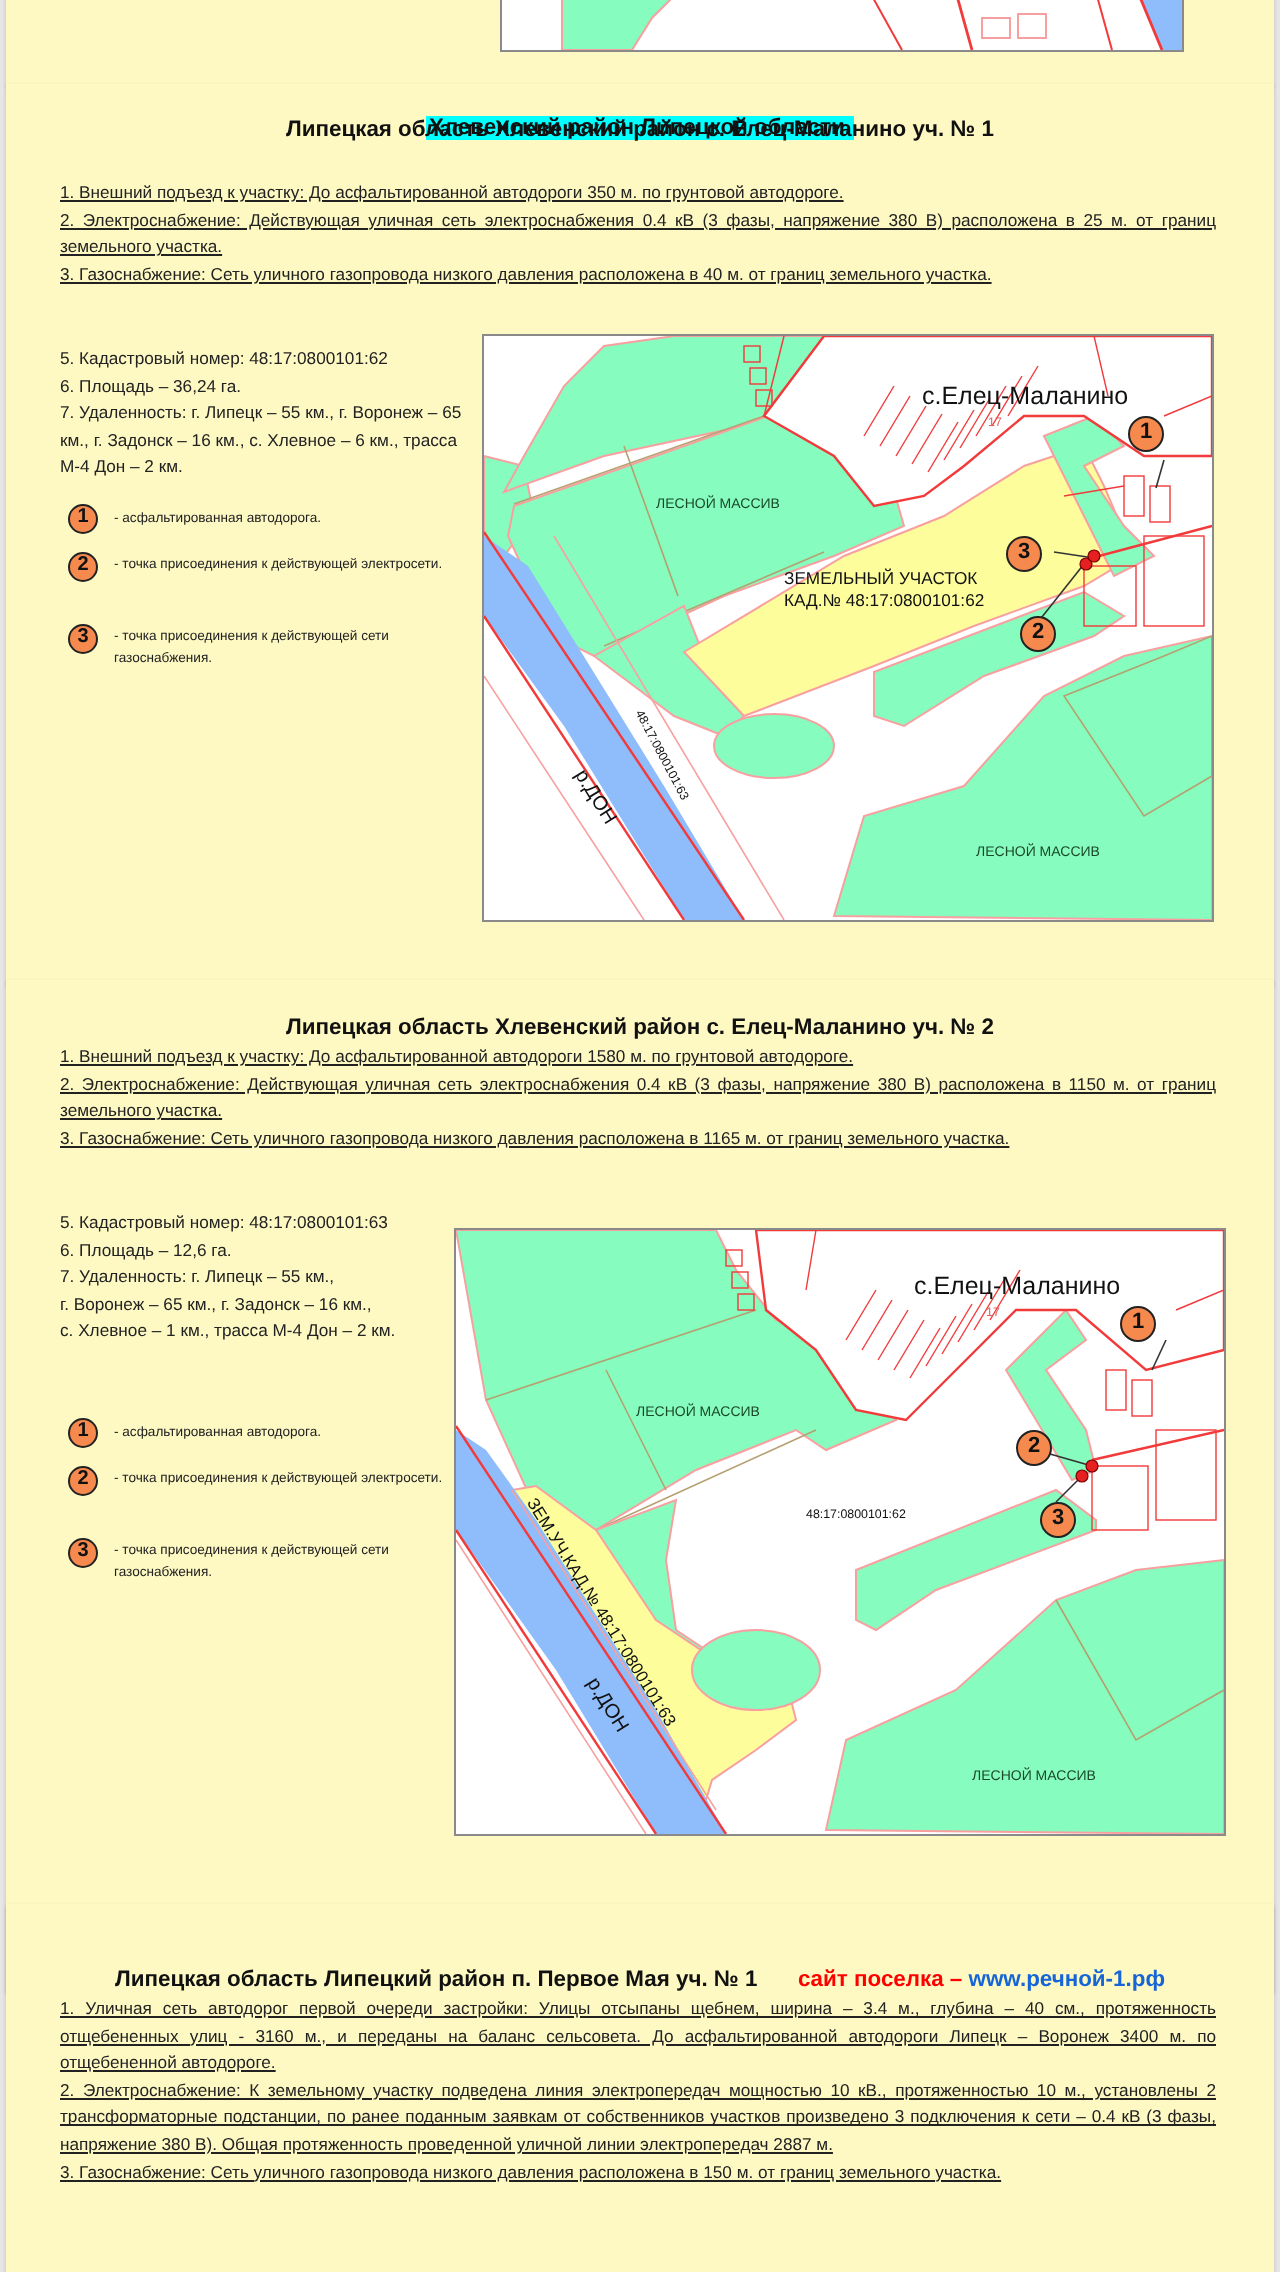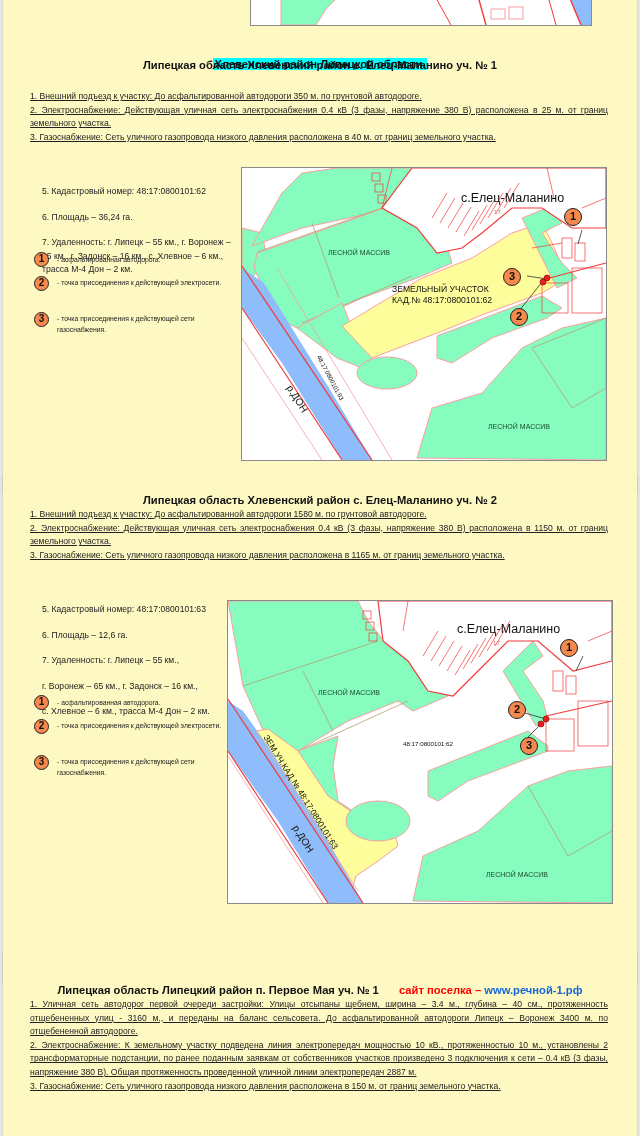--- a/index.html
+++ b/index.html
@@ -10,21 +10,21 @@
     position: relative;
   }
   .page {
     position: absolute; left: 3px; width: 634px;
     background: #fef9c3;
     box-shadow: 0 1px 2px rgba(0,0,0,0.18);
     overflow: hidden;
   }
   #page0 { top: -10px; height: 53px; }
   #page1 { top: 42px; height: 450px; }
-  #page2 { top: 476px; height: 506px; }
+  #page2 { top: 490px; height: 506px; }
   #page3 { top: 952px; height: 200px; }
 
   .heading {
     position: absolute; left: 0; right: 0; text-align: center;
     font-size: 11.2px; font-weight: bold; color: #111;
   }
   .hl-cyan { background: #00ffff; padding: 0 1px; }
   .hl-yellow { background: #ffff00; padding: 0 1px; }
   .red { color: #ff0000; }
   .blue { color: #1565d8; }
@@ -32,21 +32,21 @@
   .text {
     position: absolute; left: 27px; width: 578px;
     font-size: 8.6px; line-height: 13.6px; color: #222;
     text-align: justify;
   }
   .text p { margin: 0; text-decoration: underline; }
   .text-left {
     position: absolute; left: 27px; width: 215px;
     font-size: 8.6px; line-height: 13.6px; color: #222;
   }
-  .text-left p { margin: 12px; }
+  .text-left p { margin: 0; }
 
   .legend { position: absolute; left: 31px; width: 200px; }
   .legend-item { position: relative; height: 30px; }
   .marker {
     display: inline-block; width: 15px; height: 15px; border-radius: 50%;
     background: #f6894d; border: 1.5px solid #222; box-sizing: border-box;
     text-align: center; font-size: 10px; line-height: 12px; font-weight: bold; color: #111;
     position: absolute; left: 0; top: 0;
   }
   .legend-text {
@@ -208,21 +208,21 @@
     <p>1. Внешний подъезд к участку: До асфальтированной автодороги 1580 м. по грунтовой автодороге.</p>
     <p>2. Электроснабжение: Действующая уличная сеть электроснабжения 0.4 кВ (3 фазы, напряжение 380 В) расположена в 1150 м. от границ земельного участка.</p>
     <p>3. Газоснабжение: Сеть уличного газопровода низкого давления расположена в 1165 м. от границ земельного участка.</p>
   </div>
 
   <div class="text-left" style="top:115px; width:200px;">
     <p>5. Кадастровый номер: 48:17:0800101:63</p>
     <p>6. Площадь – 12,6 га.</p>
     <p>7. Удаленность: г. Липецк – 55 км.,</p>
     <p>г. Воронеж – 65 км., г. Задонск – 16 км.,</p>
-    <p>с. Хлевное – 6 км., трасса М-4 Дон – 2 км.</p>
+    <p>с. Хлевное – 1 км., трасса М-4 Дон – 2 км.</p>
   </div>
 
   <div class="legend" style="top:219px;">
     <div class="legend-item" style="height:24px;">
       <span class="marker">1</span>
       <span class="legend-text" style="top:2px;">- асфальтированная автодорога.</span>
     </div>
     <div class="legend-item" style="height:36px;">
       <span class="marker">2</span>
       <span class="legend-text">- точка присоединения к действующей электросети.</span>

